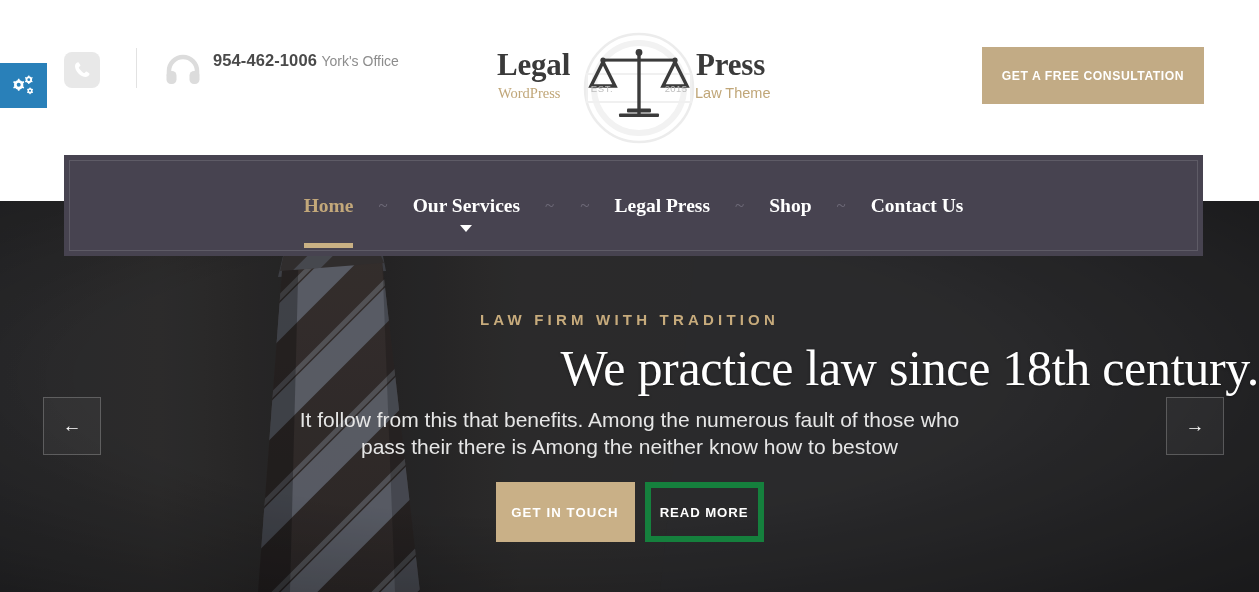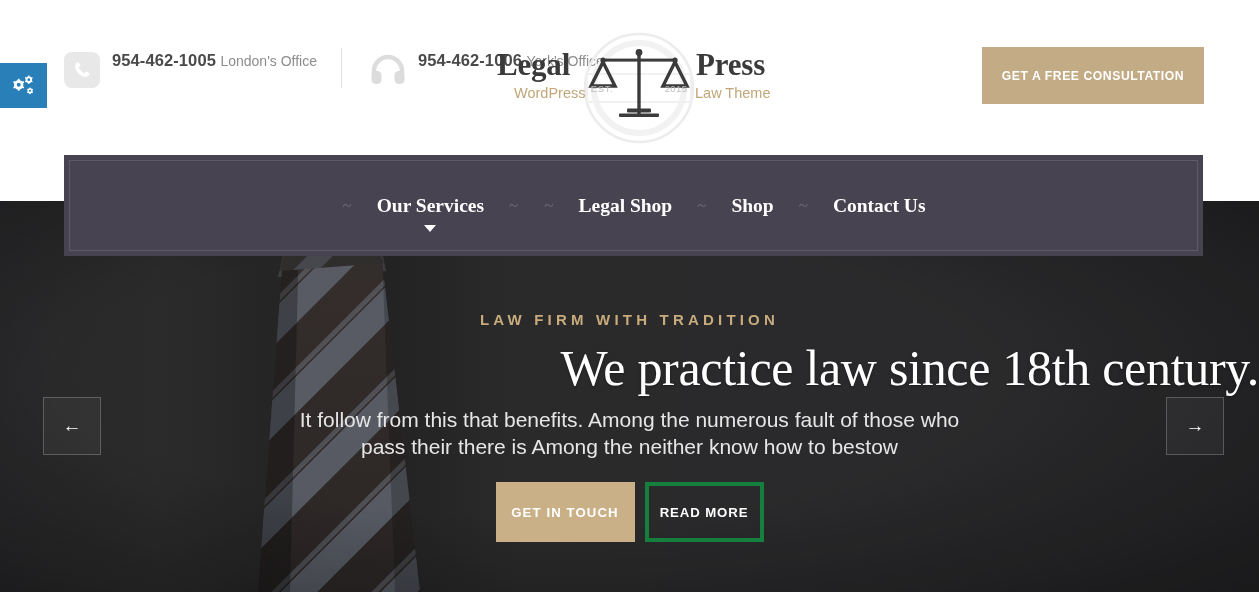--- a/index.html
+++ b/index.html
@@ -111,21 +111,21 @@
     letter-spacing: -0.2px;
   }
   .logo-word.left  { left: 0px;  top: 16px; }
   .logo-word.right { left: 199px; top: 16px; }
   .logo-sub {
     position: absolute;
     font-size: 14.5px;
     color: #c0a678;
     line-height: 18px;
   }
-  .logo-sub.left  { left: 17px;   top: 52px; }
+  .logo-sub.left  { left: 1px;   top: 52px; font-family: Liberation Serif, serif; }
   .logo-sub.right { left: 198px; top: 52px; text-align: right; }
 
   
   .consult-btn {
     position: absolute;
     left: 982px; top: 47px;
     width: 222px; height: 57px;
     background: #c2ab85;
     color: #ffffff;
     font-size: 12.2px;
@@ -278,21 +278,21 @@
     cursor: pointer;
     font-family: "Liberation Sans", sans-serif;
     display: flex;
     align-items: center;
     justify-content: center;
   }
   .btn-secondary {
     width: 119px; height: 60px;
     background: transparent;
     color: #ffffff;
-    border: 4px solid #15803d;
+    border: 6px solid #15803d;
     font-size: 13.2px;
     font-weight: bold;
     letter-spacing: 0.9px;
     cursor: pointer;
     font-family: "Liberation Sans", sans-serif;
     display: flex;
     align-items: center;
     justify-content: center;
   }
 
@@ -418,24 +418,20 @@
     </div>
 
     <div class="contact-group">
 
       <div class="contact-item">
         <span class="contact-icon">
           <svg width="20" height="20" viewBox="0 0 20 20">
             <path d="M6.2 2.3 C5.0 2.3 3.0 3.9 3.0 6.0 C3.0 11.3 8.6 17.0 13.9 17.0 C16.0 17.0 17.6 15.0 17.6 13.8 C17.6 13.3 14.9 11.4 14.3 11.4 C13.7 11.4 12.8 13.1 12.2 13.1 C11.3 13.1 6.8 8.6 6.8 7.7 C6.8 7.1 8.5 6.2 8.5 5.6 C8.5 5.0 6.7 2.3 6.2 2.3 Z" fill="#ffffff"></path>
           </svg>
         </span>
-        <span class="contact-text">
-          <span class="contact-number">954-462-1005</span>
-          <span class="contact-label">London's Office</span>
-        </span>
       </div>
 
       <div class="contact-item">
         <span class="contact-icon headset">
           <svg width="36" height="32" viewBox="0 0 36 32">
             <path d="M4 21 V17 a14 14 0 0 1 28 0 v4" fill="none" stroke="#dcdcdc" stroke-width="4.5" stroke-linecap="round"></path>
             <rect x="1.5" y="17" width="10" height="13" rx="4.5" fill="#dcdcdc"></rect>
             <rect x="24.5" y="17" width="10" height="13" rx="4.5" fill="#dcdcdc"></rect>
           </svg>
         </span>
@@ -469,25 +465,26 @@
       <span class="logo-word right">Press</span>
       <span class="logo-sub left">WordPress</span>
       <span class="logo-sub right">Law Theme</span>
     </div>
 
     <button class="consult-btn">GET A FREE CONSULTATION</button>
   </div>
 
   <nav class="navbar">
     <ul class="nav-list" id="nav-list">
+        <li class="nav-item active"><span>Home</span><span class="underline"></span></li>
         <li class="nav-sep">~</li>
         <li class="nav-item"><span>Our Services</span><span class="caret"></span></li>
         <li class="nav-sep">~</li>
         <li class="nav-sep">~</li>
-        <li class="nav-item"><span>Legal Shop</span></li>
+        <li class="nav-item"><span>Legal Press</span></li>
         <li class="nav-sep">~</li>
         <li class="nav-item"><span>Shop</span></li>
         <li class="nav-sep">~</li>
         <li class="nav-item"><span>Contact Us</span></li>
       </ul>
   </nav>
 
   <div class="hero-content">
     <div class="hero-inner">
       <div class="hero-eyebrow">LAW FIRM WITH TRADITION</div>

